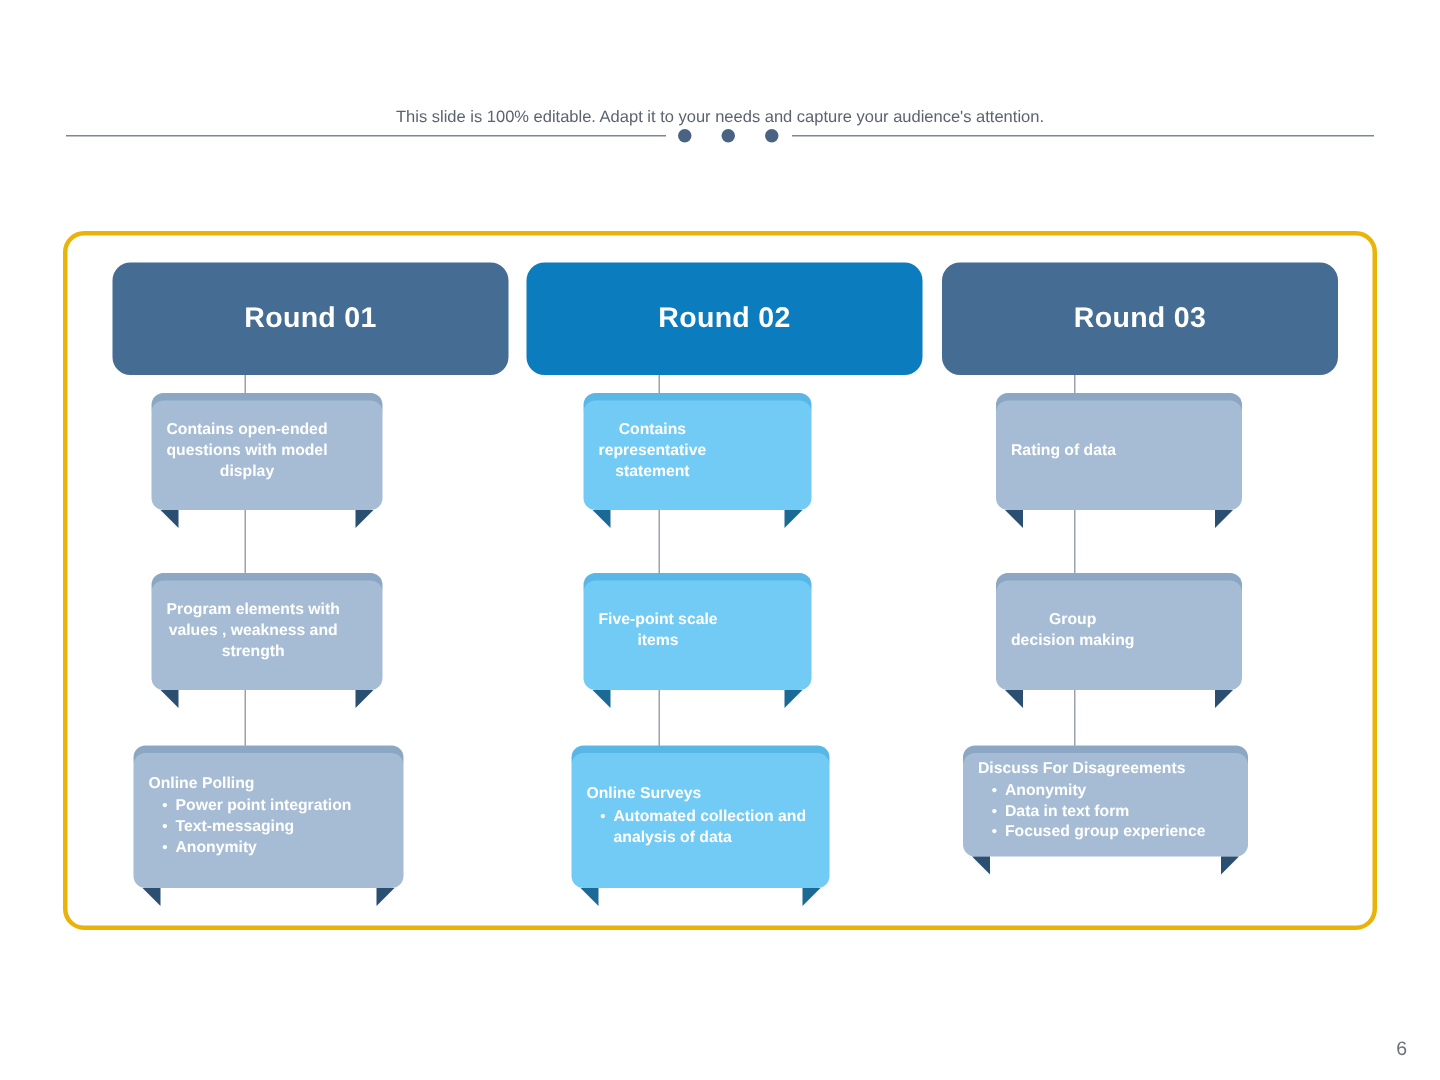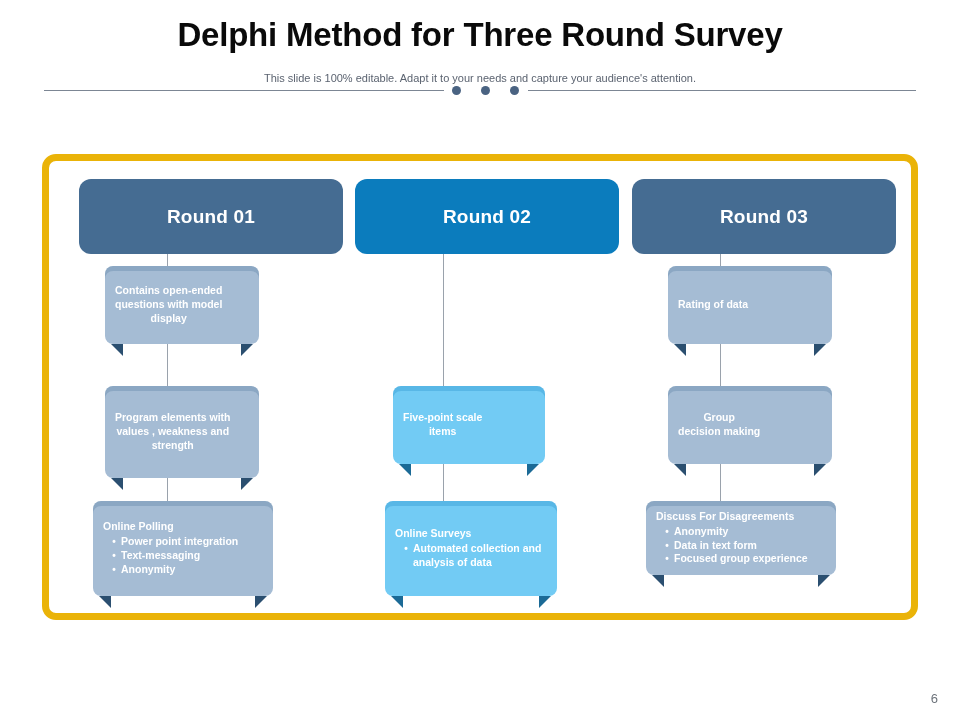--- a/index.html
+++ b/index.html
@@ -76,21 +76,21 @@
   .dot.d2 { left: 29px; }
   .dot.d3 { left: 58px; }
 
   
   .panel {
     position: absolute;
     left: 42px;
     top: 154px;
     width: 876px;
     height: 466px;
-    border: 7px solid #eab308;
+    border: 3px solid #eab308;
     border-radius: 14px;
     box-sizing: border-box;
     background: #ffffff;
   }
 
   
   .column {
     position: absolute;
     top: 0;
     height: 466px;
@@ -212,21 +212,20 @@
     bottom: 14px;
     font-size: 13px;
     color: #6d737b;
   }
 </style>
 </head>
 <body>
 
 <div id="slide">
 
-  <div class="slide-title">Delphi Method for Three Round Survey</div>
   <div class="subtitle">This slide is 100% editable. Adapt it to your needs and capture your audience's attention.</div>
 
   <div class="rule-left"></div>
   <div class="rule-right"></div>
   <div class="dots">
     <span class="dot d1"></span>
     <span class="dot d2"></span>
     <span class="dot d3"></span>
   </div>
 
@@ -240,21 +239,21 @@
         <div class="cbox steel" style="top: 105px; left: 26px; width: 154px; height: 78px;">
           <div class="plain-lines">
             <div class="pline">Contains open-ended</div>
             <div class="pline">questions with model</div>
             <div class="pline">display</div>
           </div>
           <span class="tail left"></span>
           <span class="tail right"></span>
         </div>
         <div class="conn-branch" style="top: 264px; width: 0px;"></div>
-        <div class="cbox steel" style="top: 225px; left: 26px; width: 154px; height: 92px;">
+        <div class="cbox steel" style="top: 225px; left: 26px; width: 154px; height: 78px;">
           <div class="plain-lines">
             <div class="pline">Program elements with</div>
             <div class="pline">values , weakness and</div>
             <div class="pline">strength</div>
           </div>
           <span class="tail left"></span>
           <span class="tail right"></span>
         </div>
         <div class="conn-branch" style="top: 388px; width: 0px;"></div>
         <div class="cbox steel" style="top: 340px; left: 14px; width: 180px; height: 95px;">
@@ -276,20 +275,29 @@
           <span class="tail left"></span>
           <span class="tail right"></span>
         </div>
       </div>
       <div class="column c2" style="left: 306px;">
         <div class="round-head bright">
           <span>Round 02</span>
         </div>
         <div class="conn-trunk" style="top: 93px; height: 295px;"></div>
         <div class="conn-branch" style="top: 144px; width: 0px;"></div>
+        <div class="cbox sky" style="top: 105px; left: 38px; width: 152px; height: 78px;">
+          <div class="plain-lines">
+            <div class="pline">Contains</div>
+            <div class="pline">representative</div>
+            <div class="pline">statement</div>
+          </div>
+          <span class="tail left sky-l"></span>
+          <span class="tail right sky-r"></span>
+        </div>
         <div class="conn-branch" style="top: 264px; width: 0px;"></div>
         <div class="cbox sky" style="top: 225px; left: 38px; width: 152px; height: 78px;">
           <div class="plain-lines">
             <div class="pline">Five-point  scale</div>
             <div class="pline">items</div>
           </div>
           <span class="tail left sky-l"></span>
           <span class="tail right sky-r"></span>
         </div>
         <div class="conn-branch" style="top: 388px; width: 0px;"></div>

